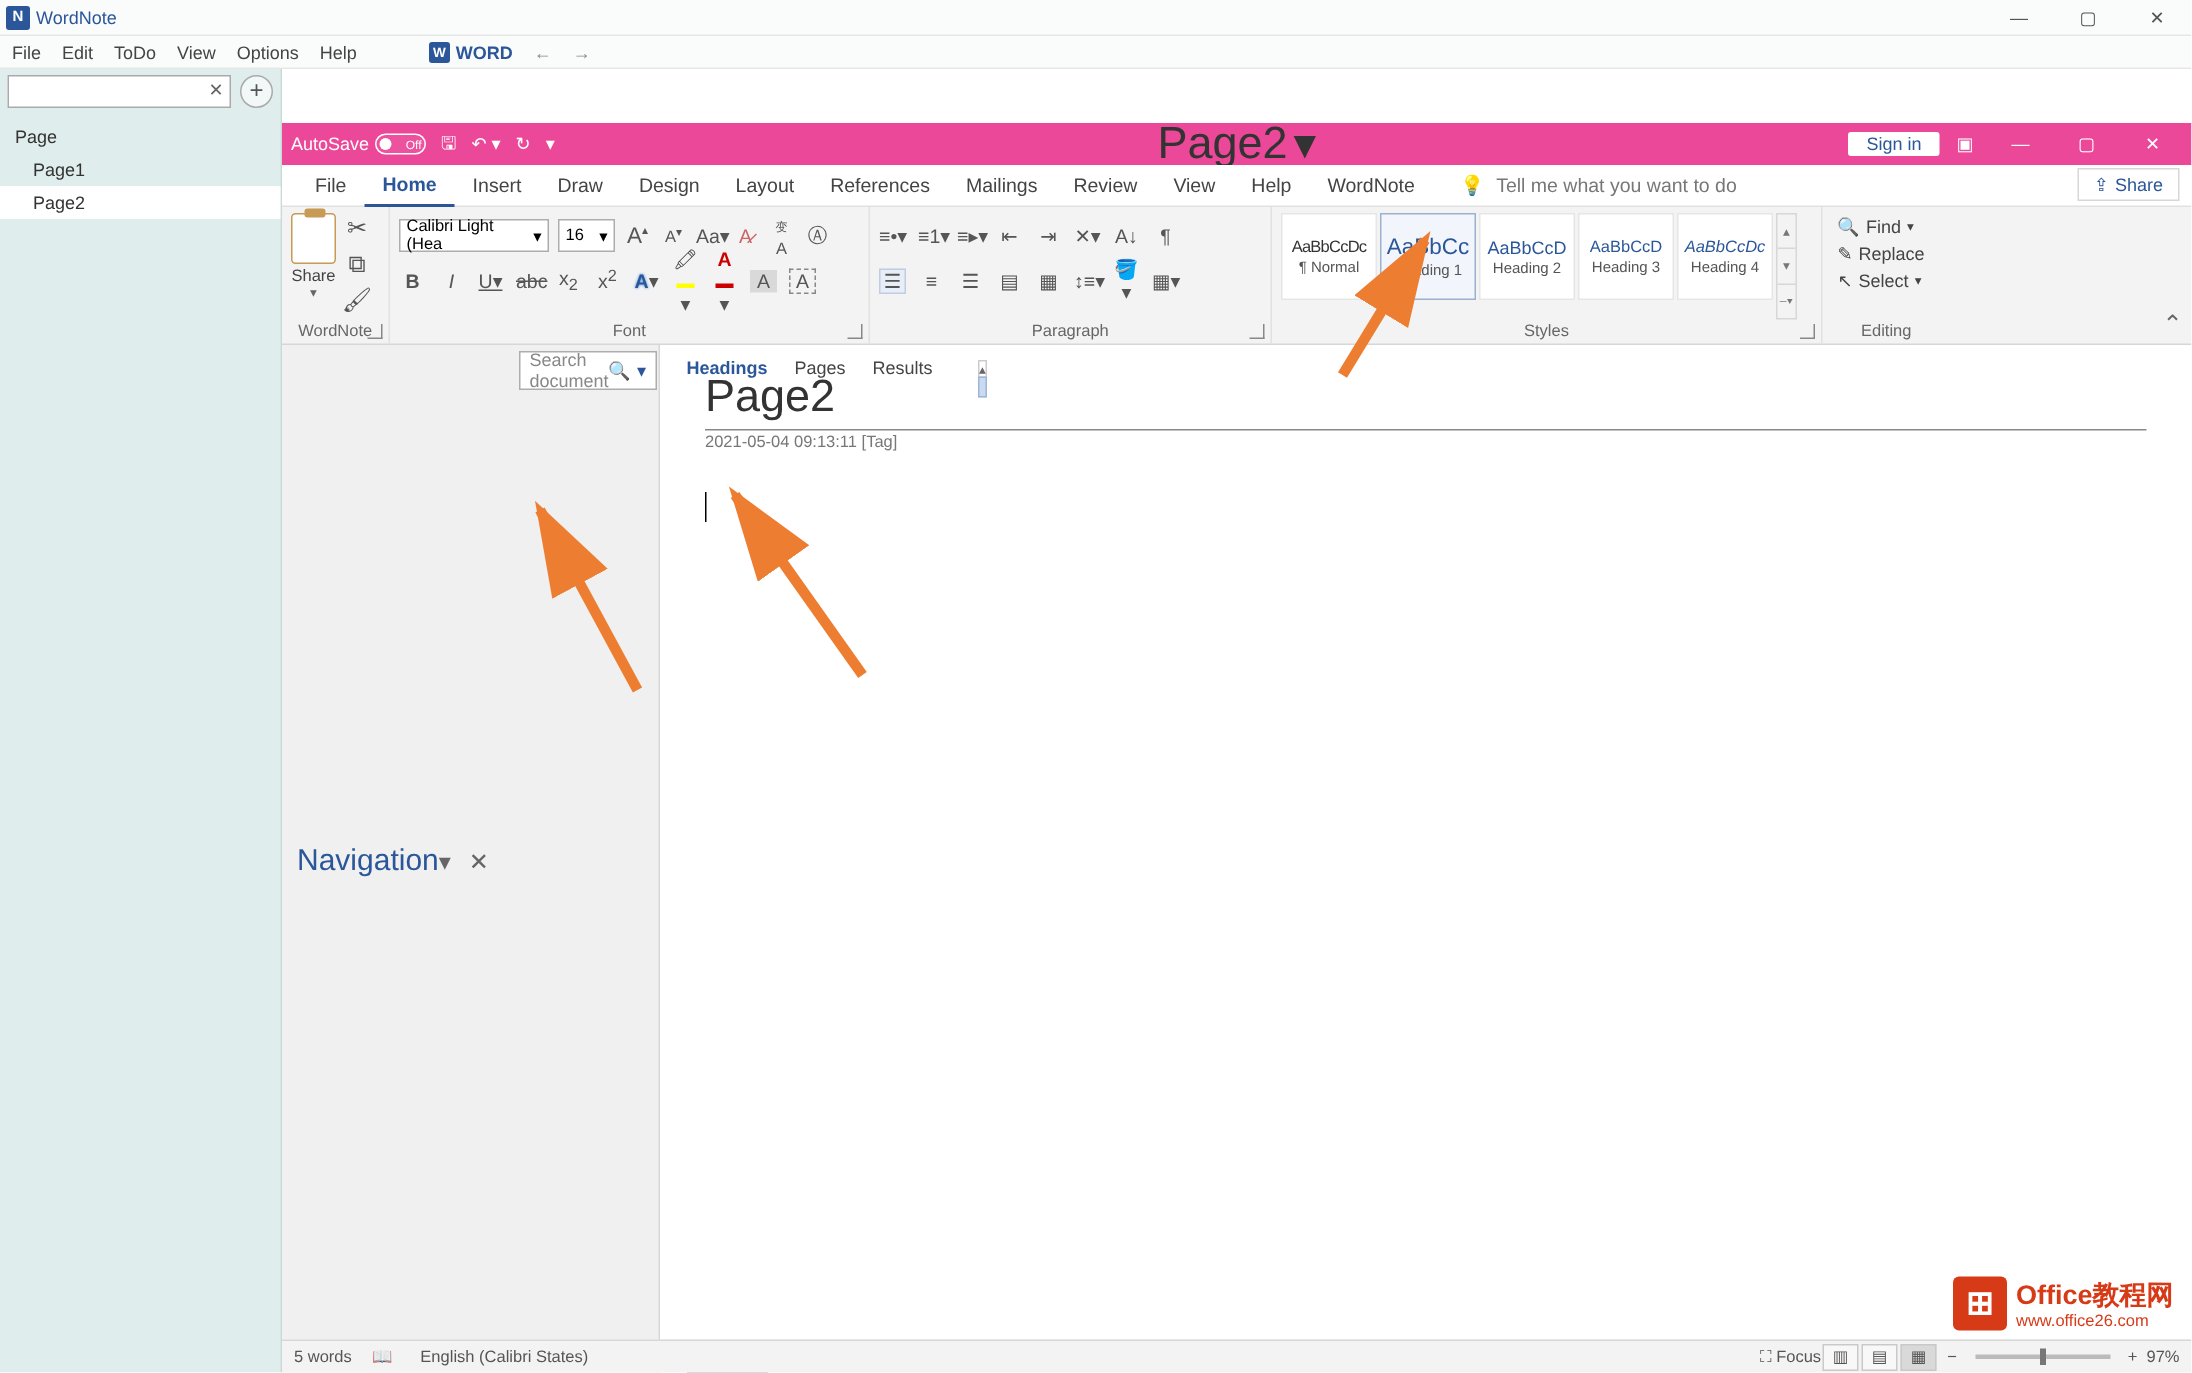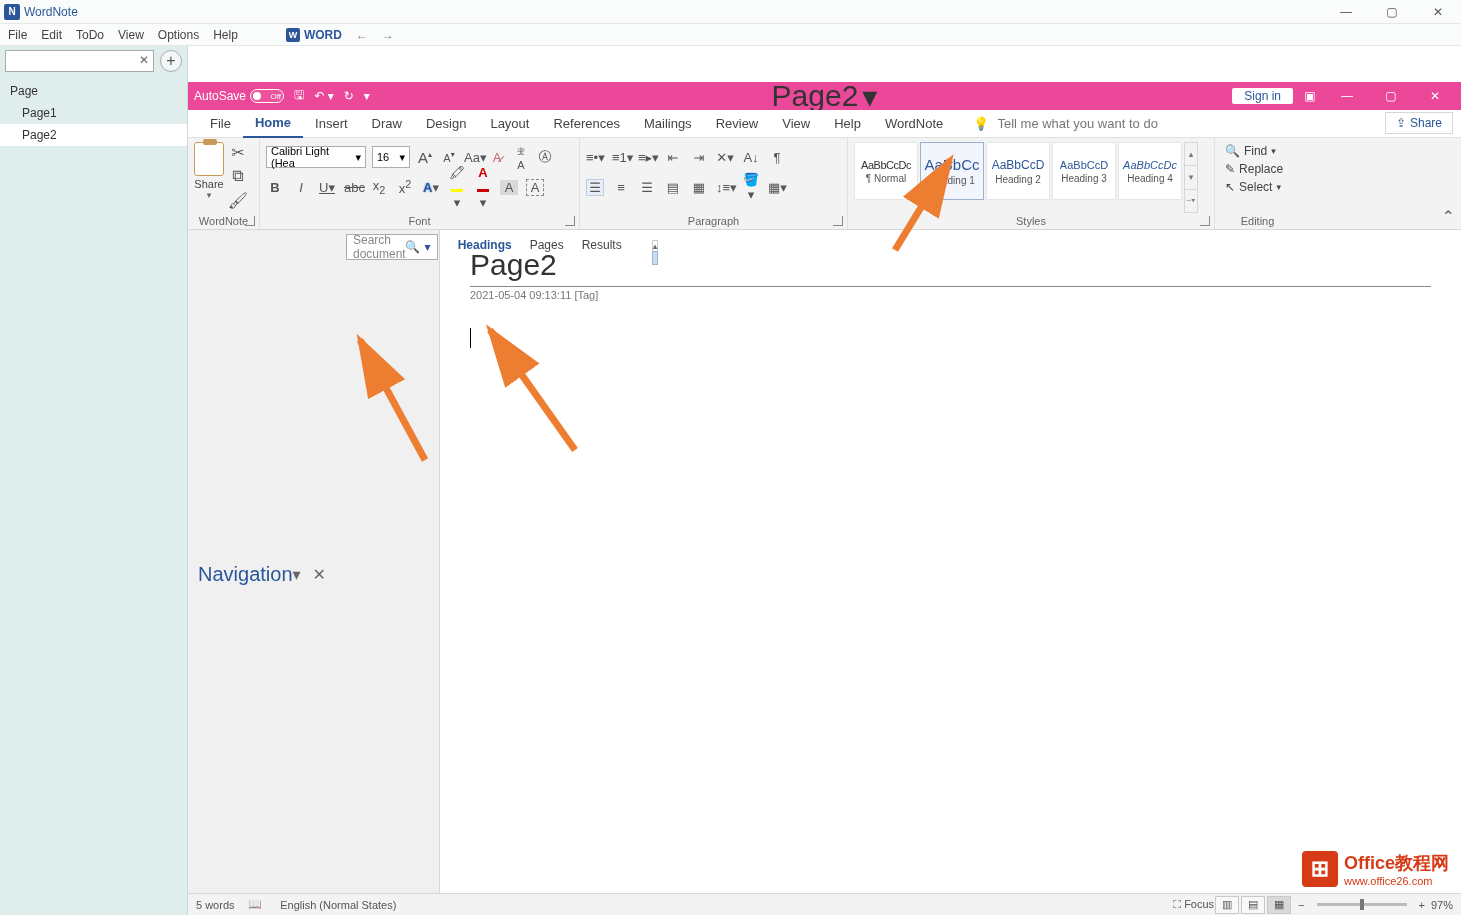--- a/index.html
+++ b/index.html
@@ -411,21 +411,21 @@
         <div class="doc-meta">2021-05-04 09:13:11  [Tag]</div>
         <div class="doc-cursor"></div>
       </div>
     </div>
   </div>
 </div>
 
 <div class="status-bar">
   <span>5 words</span>
   <span style="margin-left:14px;">📖</span>
-  <span style="margin-left:18px;">English (Normal States)</span>
+  <span style="margin-left:18px;">English (Calibri States)</span>
   <div class="spacer"></div>
   <span>⛶ <span>Focus</span></span>
   <div class="view-btn">▥</div>
   <div class="view-btn">▤</div>
   <div class="view-btn active">▦</div>
   <span style="margin:0 6px;">−</span>
   <div class="zoom-track">
       <div class="thumb"></div>
     </div>
   <span style="margin:0 6px;">+</span>

